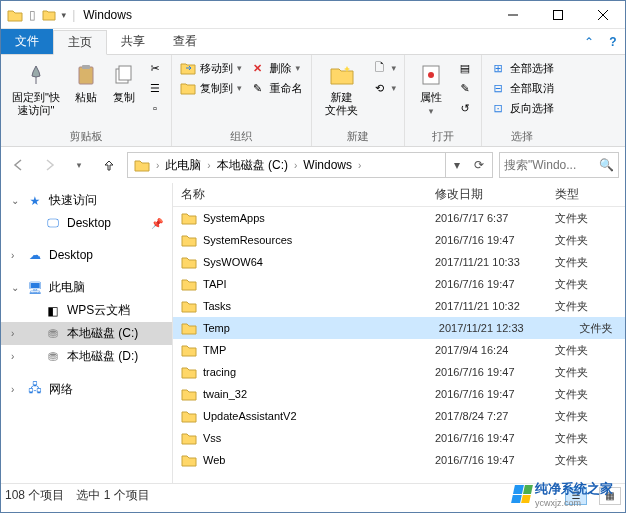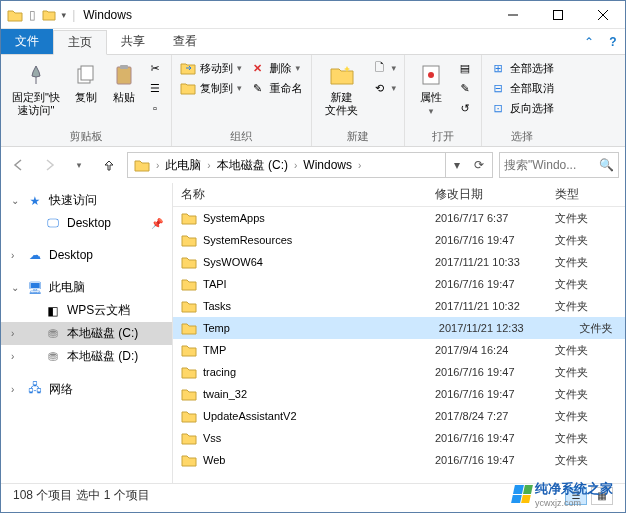--- a/index.html
+++ b/index.html
@@ -58,21 +58,21 @@
   .col-type { width: 60px; }
   .rows { overflow: hidden; }
   .row { display: flex; height: 22px; align-items: center; font-size: 11px; }
   .row.selected { background: #cde8ff; gap: 35px; }
   .row .cell { padding-left: 8px; overflow: hidden; white-space: nowrap; }
   .row .name { width: 254px; display: flex; align-items: center; gap: 6px; }
   .row .date { width: 120px; color: #333; }
   .row .type { width: 60px; color: #333; }
   .folder-ic { width: 16px; height: 14px; }
   
-  .status { height: 24px; border-top: 1px solid #e5e5e5; display: flex; align-items: center; padding: 0 12px; font-size: 12px; color: #333; gap: 4px; }
+  .status { height: 24px; border-top: 1px solid #e5e5e5; display: flex; align-items: center; padding: 0 4px; font-size: 12px; color: #333; gap: 12px; }
   .status .spacer { flex: 1; }
   .viewbtn { width: 22px; height: 18px; border: 1px solid #ccc; display: flex; align-items: center; justify-content: center; font-size: 10px; }
   .viewbtn.active { background: #cde8ff; border-color: #7ab8e8; }
   
   .watermark { position: absolute; right: 12px; bottom: 4px; display: flex; align-items: center; gap: 4px; font-size: 13px; font-weight: bold; color: #1a5fb4; }
   .watermark .logo { width: 18px; height: 18px; display: grid; grid-template-columns: 1fr 1fr; grid-template-rows: 1fr 1fr; gap: 1px; transform: skewX(-12deg); }
   .watermark .logo span:nth-child(1){background:#2196f3;} .watermark .logo span:nth-child(2){background:#4caf50;}
   .watermark .logo span:nth-child(3){background:#2196f3;} .watermark .logo span:nth-child(4){background:#ffc107;}
   .wrapper { position: relative; height: 100%; }
 </style>
@@ -135,34 +135,34 @@
                 <path d="M11 2l3 6 1 4-4 1-4-1 1-4z" fill="#9aa" stroke="#667"></path>
                 <line x1="11" y1="13" x2="11" y2="20" stroke="#667"></line>
               </svg>
             </span>
         <span style="white-space:pre-line">固定到"快
 速访问"</span>
       </div>
       <div class="bigbtn" style="width:34px">
         <span class="ic">
               <svg width="22" height="22">
-                <rect x="3" y="5" width="12" height="14" fill="#fff" stroke="#888"></rect>
-                <rect x="6" y="2" width="12" height="14" fill="#fff" stroke="#888"></rect>
+                <rect x="4" y="3" width="14" height="17" rx="1" fill="#d9b36a" stroke="#a88"></rect>
+                <rect x="7" y="1" width="8" height="4" rx="1" fill="#aaa"></rect>
               </svg>
             </span>
-        <span>复制</span>
+        <span>粘贴</span>
       </div>
       <div class="bigbtn" style="width:34px">
         <span class="ic">
               <svg width="22" height="22">
-                <rect x="4" y="3" width="14" height="17" rx="1" fill="#d9b36a" stroke="#a88"></rect>
-                <rect x="7" y="1" width="8" height="4" rx="1" fill="#aaa"></rect>
+                <rect x="3" y="5" width="12" height="14" fill="#fff" stroke="#888"></rect>
+                <rect x="6" y="2" width="12" height="14" fill="#fff" stroke="#888"></rect>
               </svg>
             </span>
-        <span>粘贴</span>
+        <span>复制</span>
       </div>
       <div class="smallstack">
         <div class="smallbtn">
               <span class="ic">✂</span>
             </div>
         <div class="smallbtn">
               <span class="ic">☰</span>
             </div>
         <div class="smallbtn">
               <span class="ic">▫</span>

